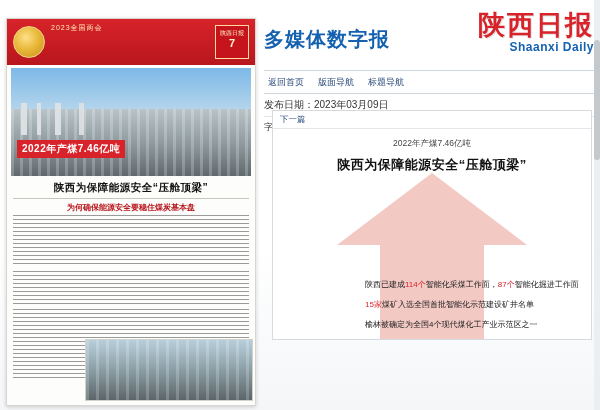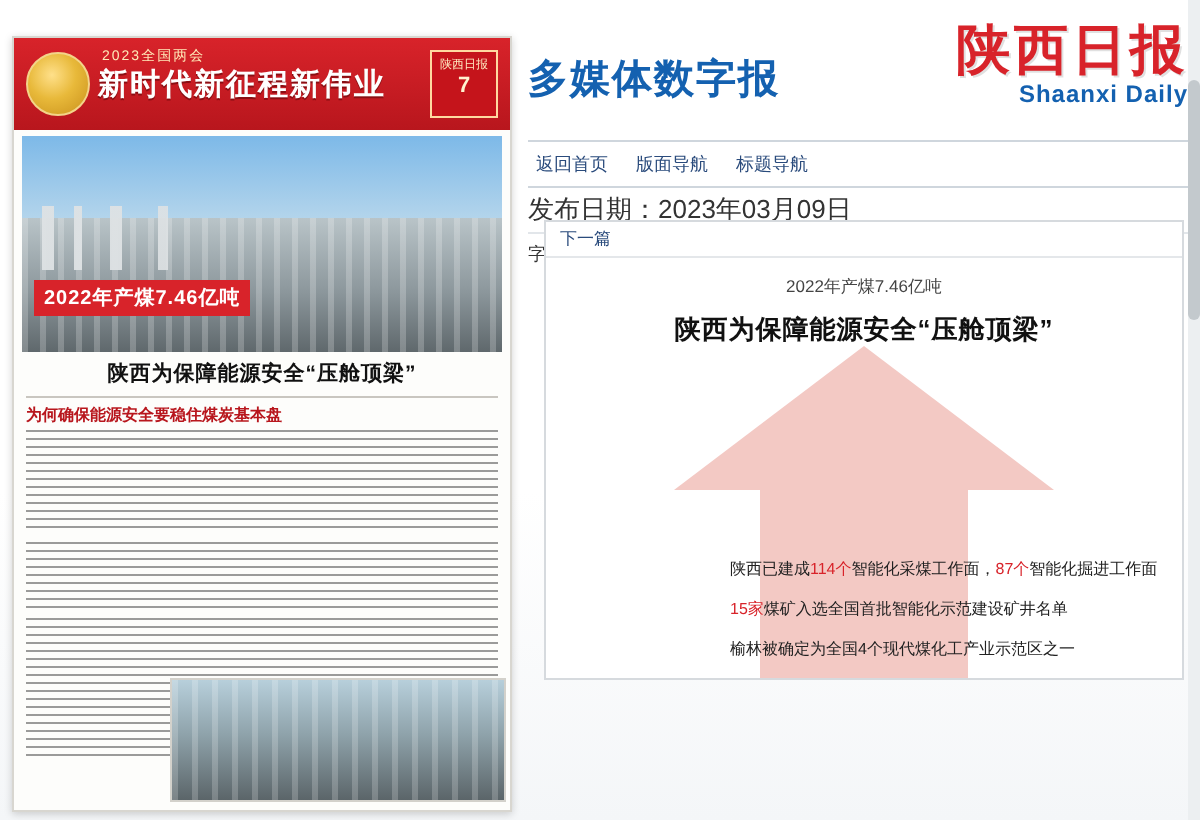--- a/index.html
+++ b/index.html
@@ -152,20 +152,21 @@
   }
   .paper-col {
     flex: 1;
   }
   .col-title {
     font-size: 8px;
     font-weight: bold;
     color: #b8161d;
     line-height: 11px;
     margin-bottom: 2px;
+    text-align: center;
   }
   .col-title.dark {
     color: #1a1a1a;
   }
   .text-lines {
     height: 52px;
     background: repeating-linear-gradient(180deg,
       #4a4a4a 0px, #4a4a4a 1px,
       rgba(0,0,0,0) 1px, rgba(0,0,0,0) 4px);
     opacity: 0.55;
@@ -254,21 +255,21 @@
   .nav-row .nav-item {
     cursor: pointer;
     white-space: nowrap;
     text-align: center;
   }
   .date-row {
     margin: 0 6px;
     height: 22px;
     display: flex;
     align-items: center;
-    font-size: 13px;
+    font-size: 10px;
     color: #333;
     border-bottom: 1px solid #e2e6ea;
   }
   .font-row {
     margin: 0 6px;
     height: 20px;
     display: flex;
     align-items: center;
     gap: 6px;
     font-size: 9px;
@@ -390,21 +391,20 @@
 </head>
 <body>
 
 <div class="page">
 
   <div class="paper-pane">
 
     <div class="paper-masthead">
       <div class="masthead-emblem"></div>
       <div class="masthead-top-line">2023全国两会</div>
-      <div class="masthead-title">新时代新征程新伟业</div>
       <div class="masthead-badge">
         <span>陕西日报</span>
         <span class="big">7</span>
       </div>
     </div>
 
     <div class="paper-hero">
       <div class="hero-sky"></div>
       <div class="hero-plant"></div>
       <div class="hero-stacks"></div>

